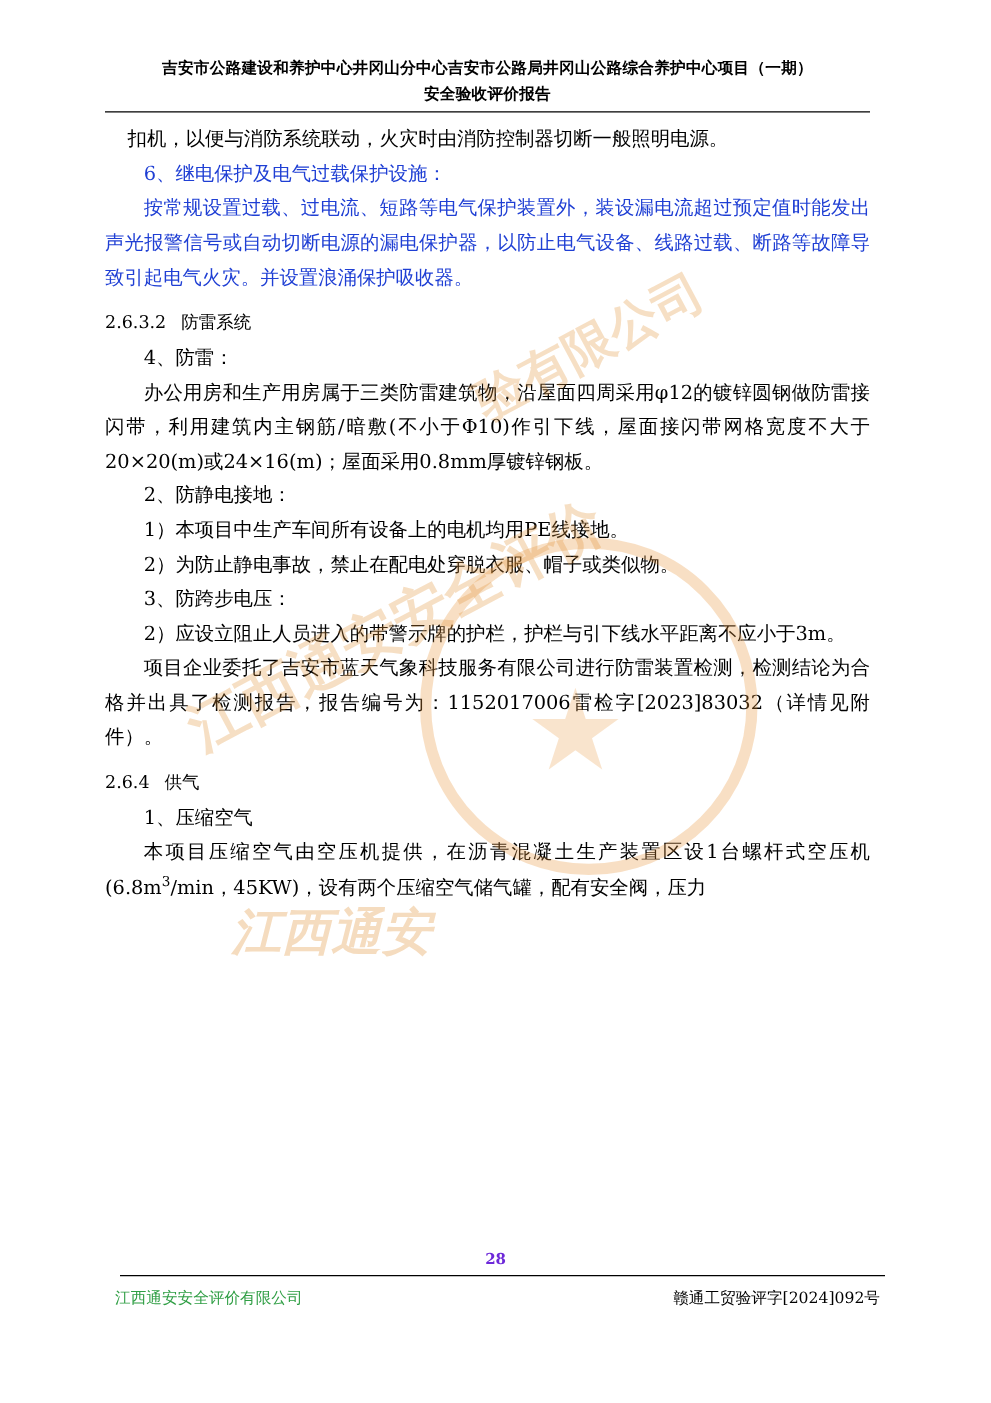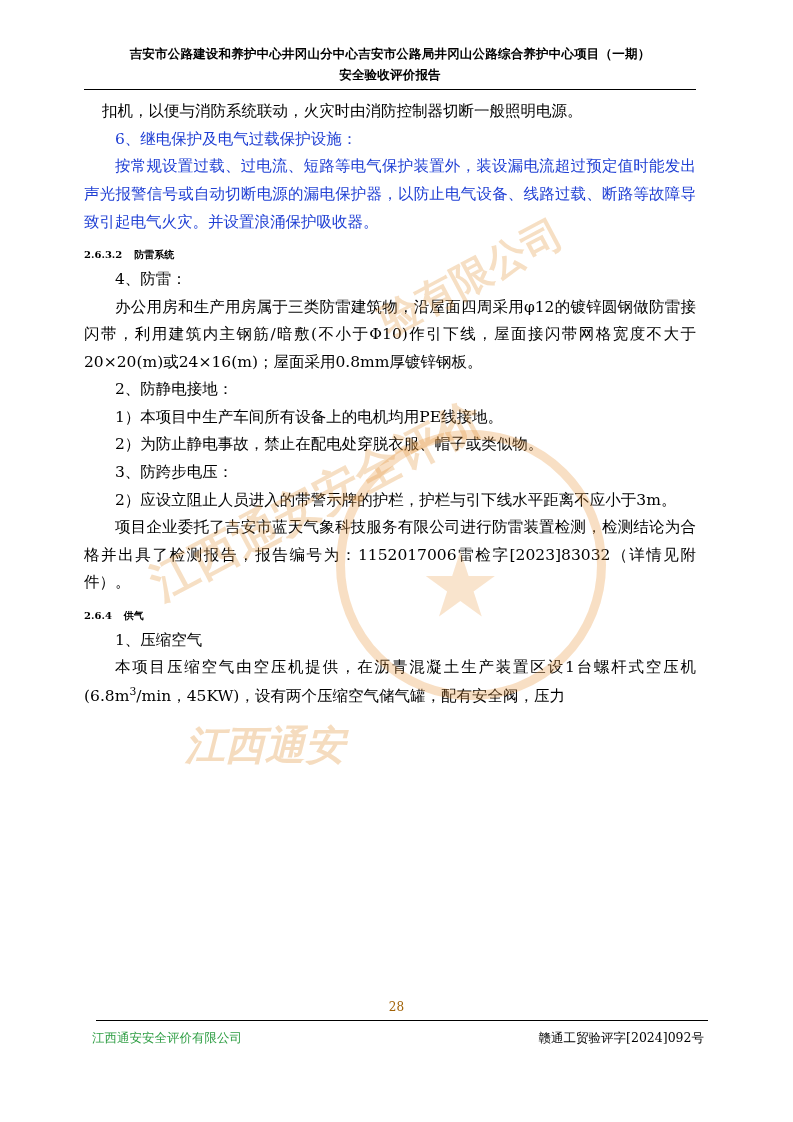--- a/index.html
+++ b/index.html
@@ -47,22 +47,22 @@
     text-align: justify;
     text-justify: inter-ideograph;
   }
   .indent {
     text-indent: 2em;
   }
   .blue {
     color: #1f3fd4;
   }
   .heading {
-    font-size: 10px;
-    font-weight: bold;
+    font-size: 14px;
+    font-weight: normal;
     color: #000;
     margin: 10px 0 2px 0;
     line-height: 1.78;
   }
   .heading .num {
     margin-right: 12px;
   }
   .sup {
     vertical-align: super;
     font-size: 70%;
@@ -123,21 +123,22 @@
     line-height: 1;
   }
   
   .page-number {
     position: absolute;
     left: 0;
     right: 0;
     top: 1000px;
     text-align: center;
     font-size: 12px;
-    color: #a16207;
+    color: #6d28d9;
+    font-weight: bold;
   }
   .footer-rule {
     position: absolute;
     left: 96px;
     top: 1020px;
     width: 612px;
     border-bottom: 1px solid #000;
   }
   .footer {
     position: absolute;

